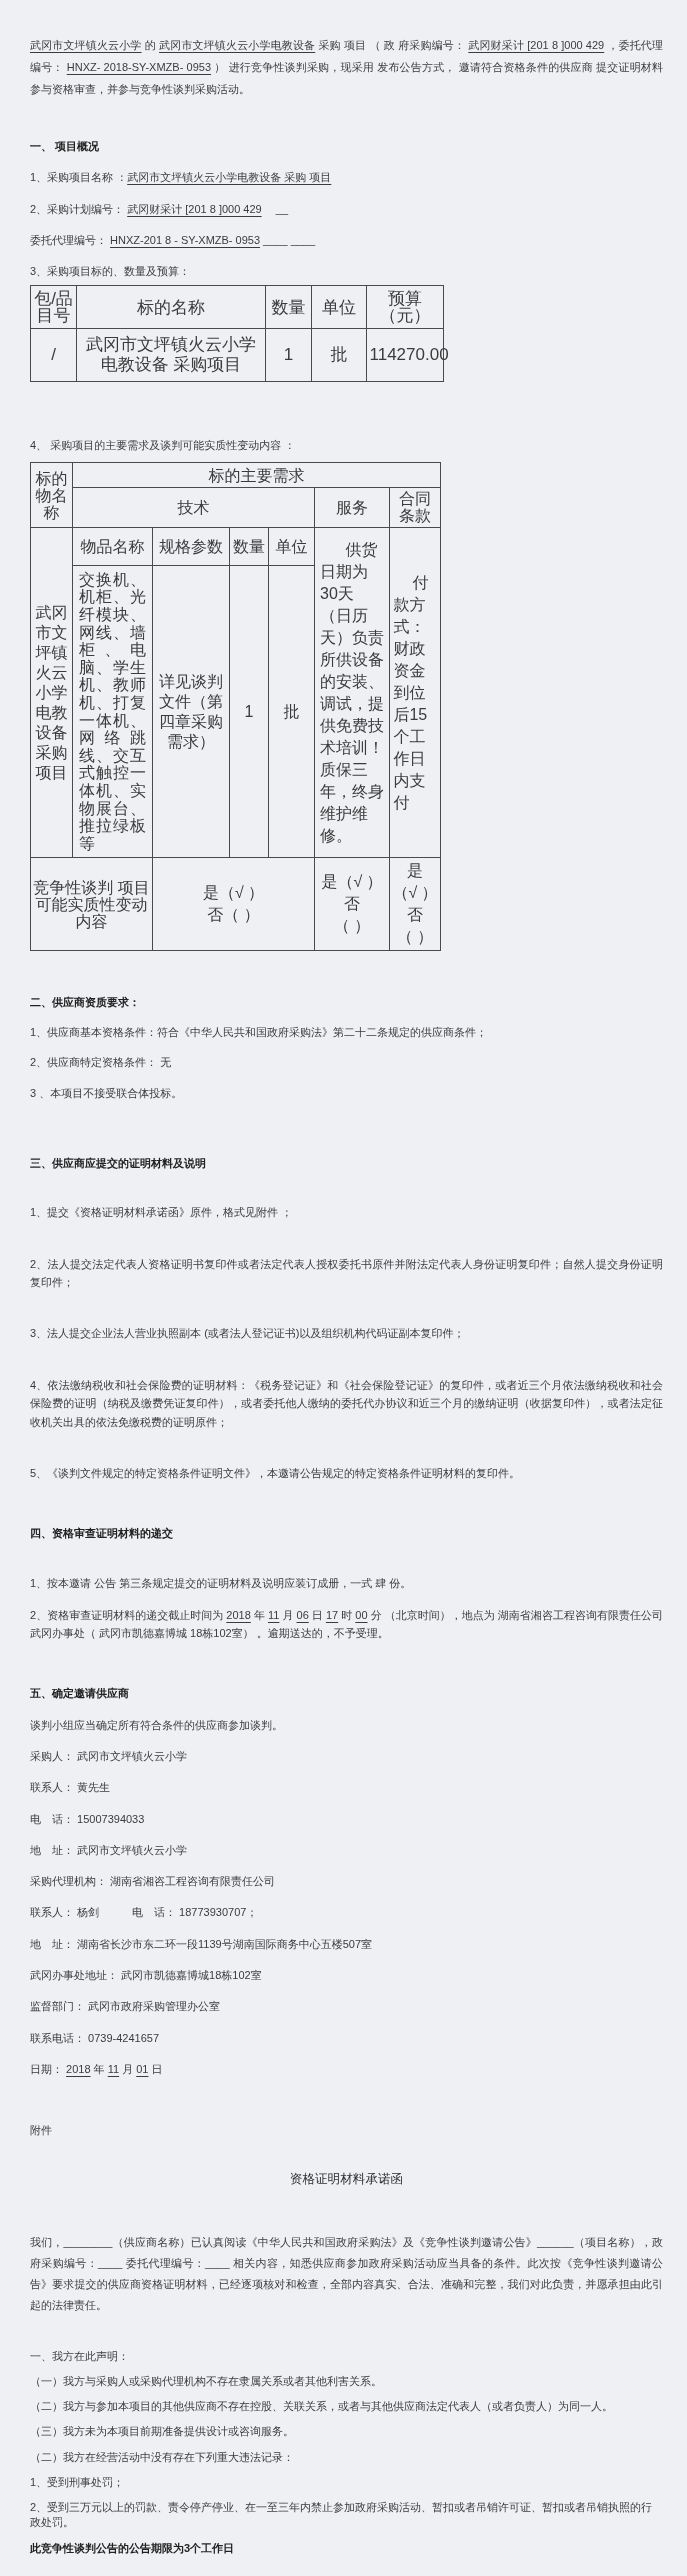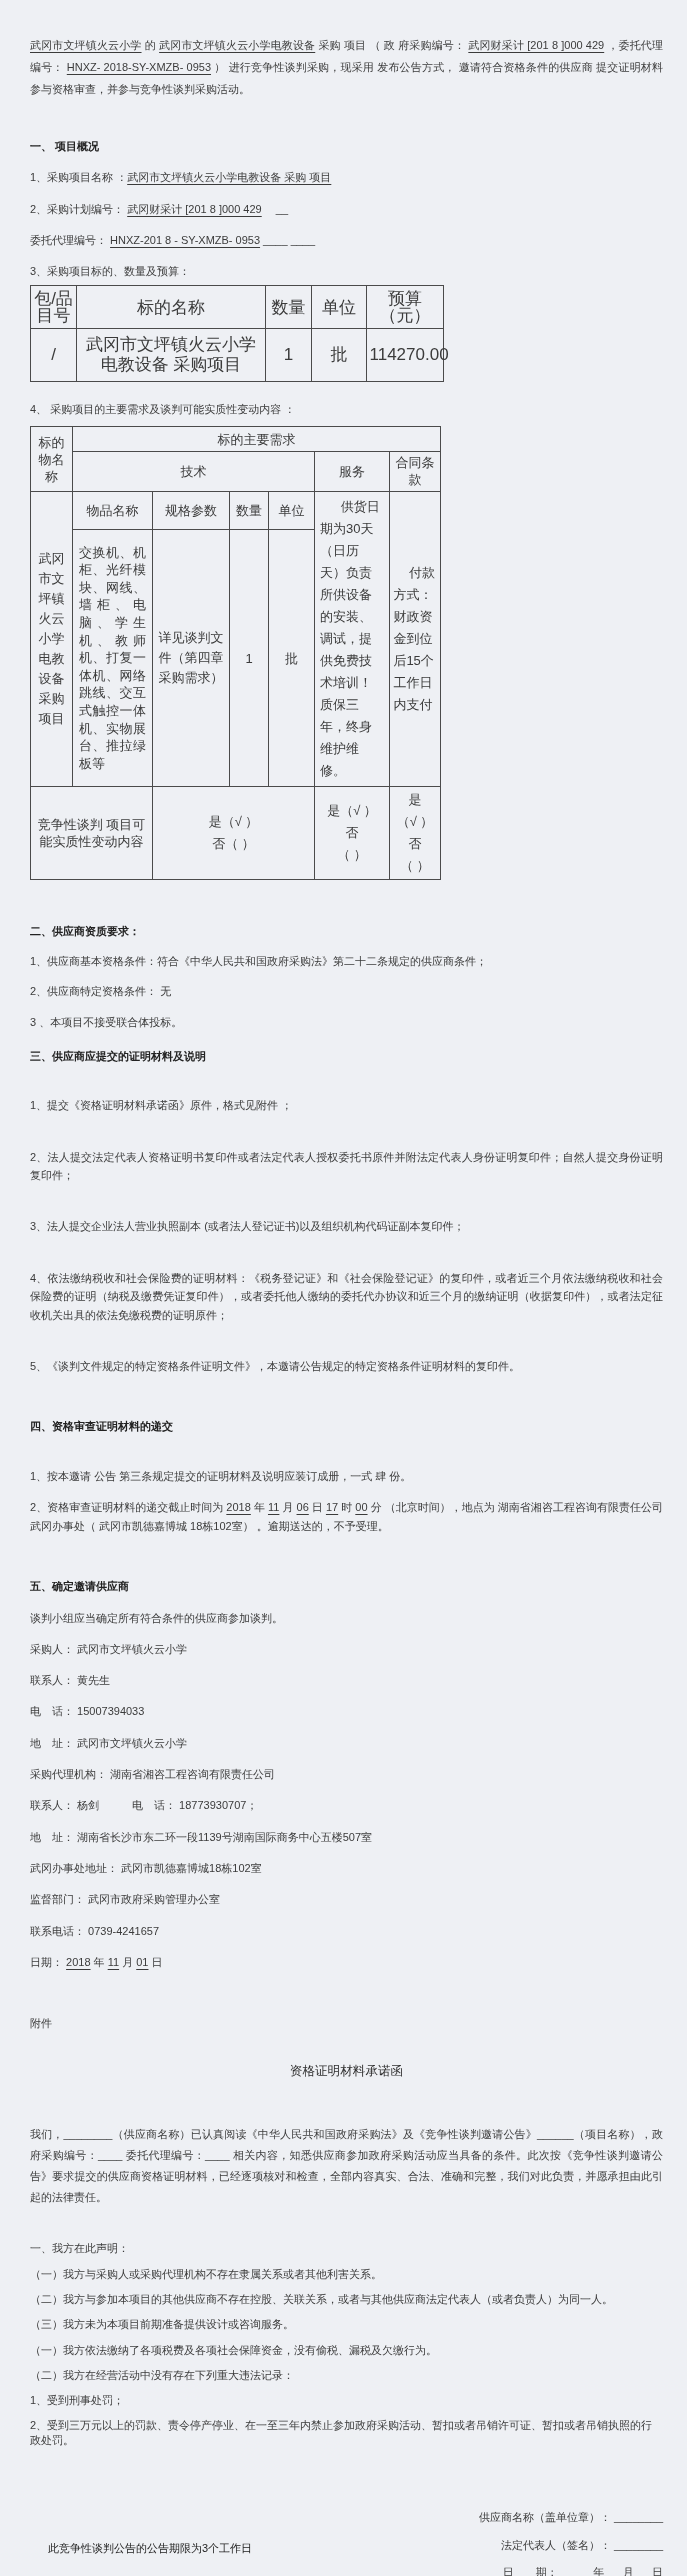--- a/index.html
+++ b/index.html
@@ -14,41 +14,41 @@
   .para{line-height:22px;text-align:justify;}
   .ln{line-height:14.3px;}
   .wrap{line-height:18.4px;text-align:justify;}
   .h{font-weight:bold;color:#222;line-height:14.3px;}
   .u{text-decoration:underline;text-underline-offset:2.5px;}
   .center{text-align:center;}
   .right{text-align:right;}
   .big{font-size:12.6px;color:#2f2f2f;}
   .mt8{margin-top:6.7px}.mt12{margin-top:10px}.mt13{margin-top:11px}
   .mt16{margin-top:13.4px}.mt18{margin-top:33px}.mt19{margin-top:16px}
-  .mt20{margin-top:17px}.mt46{margin-top:39px}.mt48{margin-top:20px}
+  .mt20{margin-top:17px}.mt46{margin-top:39px}.mt48{margin-top:56px}
   .mt52{margin-top:44px}.mt56{margin-top:47px}.mt75{margin-top:63px}
   table{border-collapse:collapse;table-layout:fixed;background:transparent;}
   th,td{border:0.8px solid #4a4a4a;font-weight:normal;text-align:center;
         vertical-align:middle;padding:2.5px;line-height:17px;}
   .t1{width:413px;font-size:17px;}
   .t1 .hrow th{height:37px;}
   .t1 .drow td{height:47px;line-height:20px;}
-  .t2{width:411px;font-size:13px;}
+  .t2{width:411px;font-size:16px;}
   .t2 .r1 th{height:18.4px;}
   .t2 .r2 th{height:25px;}
   .t2 .r3 th{height:32px;}
   .t2 .r5 td{height:88px;}
   .t2 td{padding:1.7px;}
   .svc{text-align:left;text-indent:1.6em;padding:4.2px 5px !important;line-height:22px;}
   .ctr{text-align:left;text-indent:1.2em;padding:4.2px 3.4px !important;line-height:22px;}
   .itemscell{text-align:justify;padding:5px 5.9px !important;line-height:17.6px;}
   .speccell{line-height:20px;}
   .namecell{line-height:20px;}
   .pre{white-space:pre-line;line-height:22px;}
-  .footer{position:absolute;left:48px;top:2541px;font-weight:normal;color:#222;font-size:11px;}
+  .footer{position:absolute;left:30px;top:2541px;font-weight:bold;color:#222;font-size:11px;}
   .sigline{line-height:14.3px;margin-top:13.4px;}
 </style>
 </head>
 <body>
 
 <div class="content">
 
   <p class="para"><span class="u">武冈市文坪镇火云小学</span><span> 的 </span><span class="u">武冈市文坪镇火云小学电教设备</span><span> 采购 项目 （ 政 府采购编号： </span><span class="u">武冈财采计 [201 8 ]000 429</span><span> ，委托代理编号： </span><span class="u">HNXZ- 2018-SY-XMZB- 0953</span><span> ） 进行竞争性谈判采购，现采用 发布公告方式， 邀请符合资格条件的供应商 提交证明材料参与资格审查，并参与竞争性谈判采购活动。</span></p>
 
   <p class="h mt46">一、 项目概况</p>
@@ -174,21 +174,20 @@
   <p class="ln mt56">附件</p>
 
   <p class="center big mt18">资格证明材料承诺函</p>
 
   <p class="para mt52" style="line-height:21px">我们，________（供应商名称）已认真阅读《中华人民共和国政府采购法》及《竞争性谈判邀请公告》______（项目名称），政府采购编号：____ 委托代理编号：____ 相关内容，知悉供应商参加政府采购活动应当具备的条件。此次按《竞争性谈判邀请公告》要求提交的供应商资格证明材料，已经逐项核对和检查，全部内容真实、合法、准确和完整，我们对此负责，并愿承担由此引起的法律责任。</p>
 
   <p class="ln mt18">一、我方在此声明：</p>
   <p class="ln mt13">（一）我方与采购人或采购代理机构不存在隶属关系或者其他利害关系。</p>
   <p class="ln mt13">（二）我方与参加本项目的其他供应商不存在控股、关联关系，或者与其他供应商法定代表人（或者负责人）为同一人。</p>
   <p class="ln mt13">（三）我方未为本项目前期准备提供设计或咨询服务。</p>
-  <p class="ln mt13">（一）我方依法缴纳了各项税费及各项社会保障资金，没有偷税、漏税及欠缴行为。</p>
   <p class="ln mt13">（二）我方在经营活动中没有存在下列重大违法记录：</p>
   <p class="ln mt13">1、受到刑事处罚；</p>
   <p class="ln mt13">2、受到三万元以上的罚款、责令停产停业、在一至三年内禁止参加政府采购活动、暂扣或者吊销许可证、暂扣或者吊销执照的行政处罚。</p>
 
   <div class="right mt75">
     <p class="sigline">供应商名称（盖单位章）： ________</p>
     <p class="sigline">法定代表人（签名）： ________</p>
     <p class="sigline">日　　期：　 ___ 年 __ 月 __ 日</p>
   </div>
 

